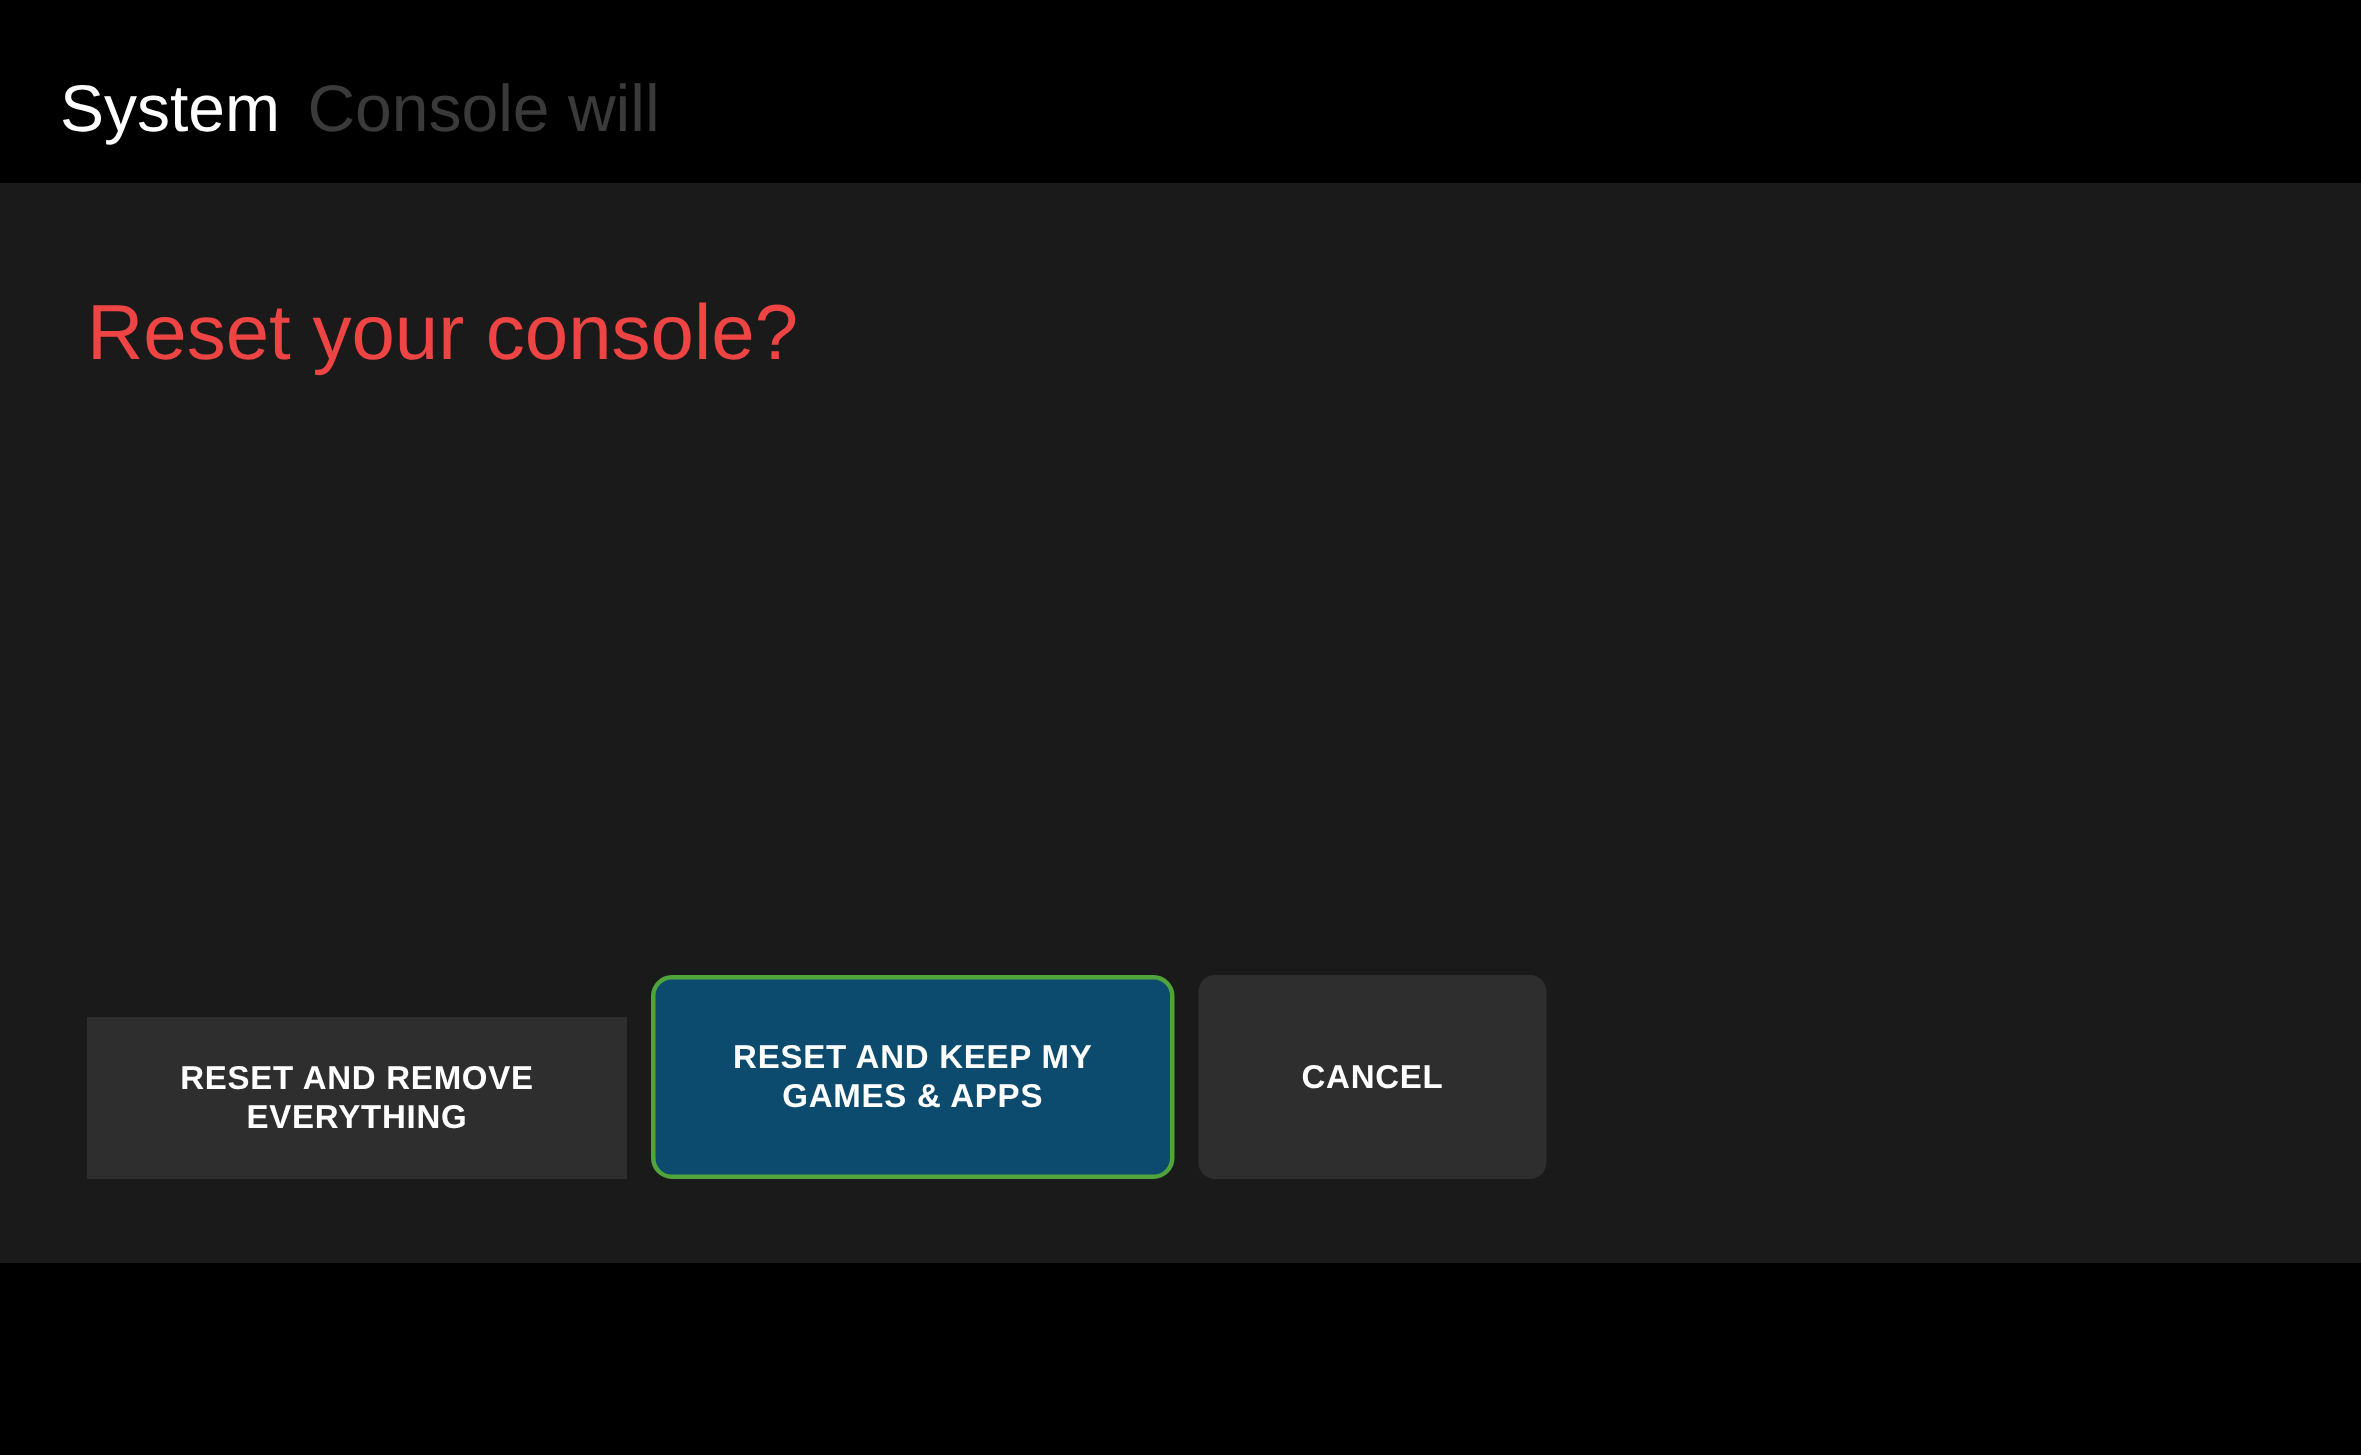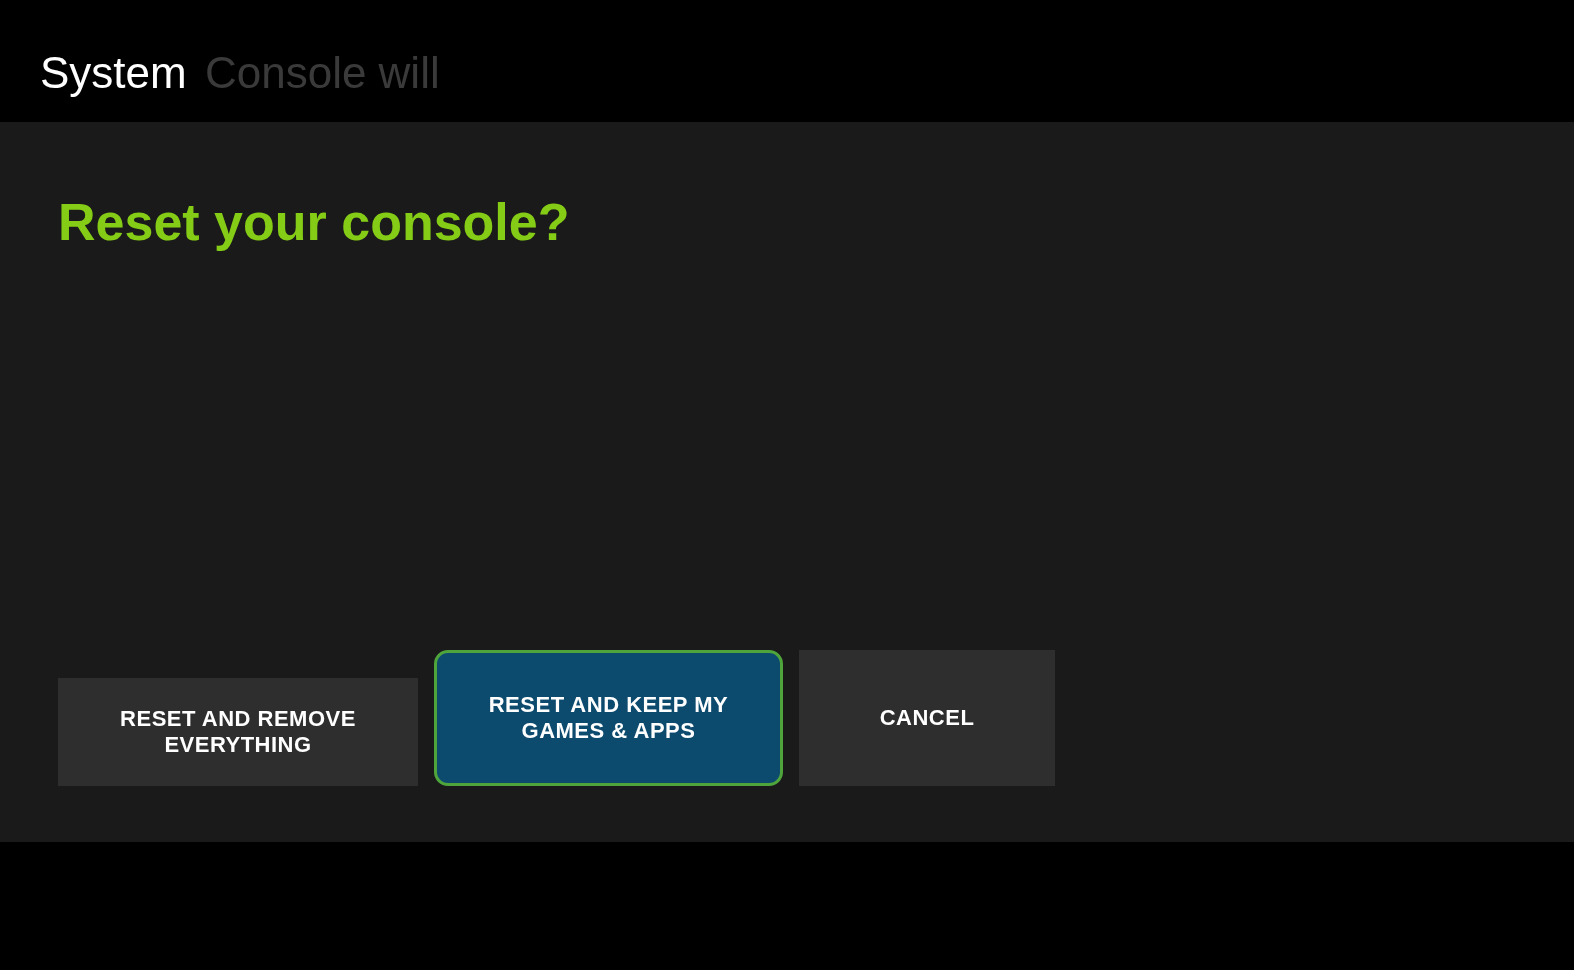--- a/index.html
+++ b/index.html
@@ -39,22 +39,22 @@
 
     .content-area {
       background: #1a1a1a;
       padding: 70px 58px 0 58px;
       height: 720px;
       position: relative;
     }
 
     .page-title {
       font-size: 52px;
-      font-weight: 700;
-      color: #84cc16;
+      font-weight: 400;
+      color: #ef4444;
       margin-bottom: 44px;
     }
 
     .description {
       font-size: 26px;
       font-weight: 400;
       color: #e8e8e8;
       line-height: 1.55;
       max-width: 1400px;
     }
@@ -87,21 +87,22 @@
 
     .action-button.btn-2 {
       width: 349px;
       background: #0c4a6e;
       border: 3px solid #4fa43c;
       border-radius: 14px;
       padding: 25px 20px;
     }
 
     .action-button.btn-3 {
-      width: 256px;
+      width: 232px;
+      border-radius: 11px;
     }
 
     .bottom-strip {
       background: #000;
       height: 132px;
     }
   </style>
 </head>
 <body>
 

